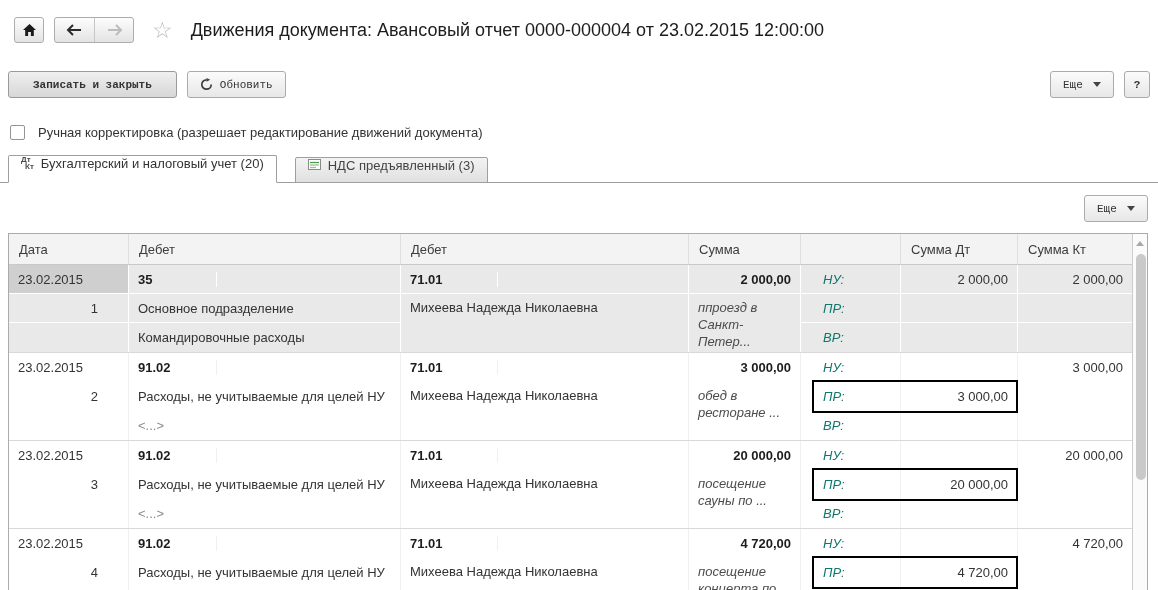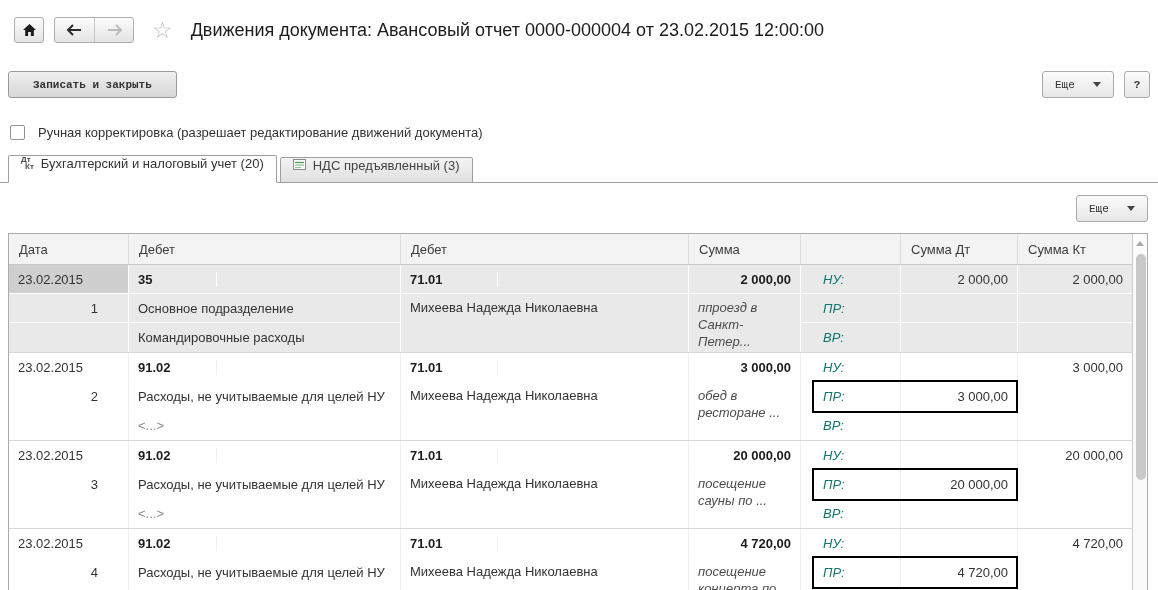--- a/index.html
+++ b/index.html
@@ -21,33 +21,33 @@
   .title { margin-left:18px; font-size:18px; color:#1c1c1c; white-space:nowrap; }
   
   .toolbar { display:flex; align-items:center; margin-top:27px; padding:0 8px; height:27px; }
   .btn { height:27px; border:1px solid #ababab; border-radius:3px;
     background:linear-gradient(#fbfbfb,#e7e7e7); font-size:11px; padding:0 12px;
     display:inline-flex; align-items:center; gap:7px; color:#333; cursor:pointer;
     font-family:Liberation Mono, monospace; }
   .btn.primary { font-weight:bold; background:linear-gradient(#efefef,#d7d7d7); border-color:#9a9a9a; padding:0 24px; }
   .btn + .btn { margin-left:10px; }
   .spacer { flex:1; }
-  .btn.more { width:72px; justify-content:space-between; }
+  .btn.more { width:64px; justify-content:space-between; }
   .btn.help { width:26px; justify-content:center; font-weight:bold; padding:0; }
   .caret { width:0; height:0; border-left:4px solid transparent; border-right:4px solid transparent; border-top:5px solid #444; }
   
   .checkrow { display:flex; align-items:center; margin:27px 0 0 10px; }
   .checkbox { width:15px; height:15px; border:1px solid #949494; border-radius:2px; background:#fff; cursor:pointer; }
   .checklabel { margin-left:13px; color:#333; }
   
   .tabbar { display:flex; align-items:flex-end; margin-top:15px; padding-left:8px; border-bottom:1px solid #9f9f9f; }
   .tab { display:inline-flex; align-items:flex-start; gap:7px; padding:0 12px; font-size:13px;
     border:1px solid #9f9f9f; border-radius:2px 2px 0 0; margin-bottom:-1px; cursor:pointer; }
   .tab.active { background:#fff; height:28px; border-bottom:1px solid #fff; position:relative; z-index:2; }
-  .tab.inactive { background:linear-gradient(#f3f3f3,#e0e0e0); height:26px; margin-left:3px; color:#444; }
+  .tab.inactive { background:linear-gradient(#f3f3f3,#e0e0e0); height:26px; margin-left:18px; color:#444; }
   .dtkt { display:flex; flex-direction:column; font-size:8px; font-weight:bold; color:#4a4a4a; line-height:7px; }
   .dtkt span:last-child { padding-left:4px; }
   
   .grid-toolbar { display:flex; justify-content:flex-end; padding:12px 10px 11px 0; }
   
   .tablewrap { margin:0 8px; width:1140px; height:372px; border:1px solid #ababab; display:flex; overflow:hidden; background:#fff; }
   .gridmain { width:1123px; }
   .thead, .group { display:grid; grid-template-columns:120px 272px 288px 112px 100px 117px 114px; }
   .thead { height:31px; background:#f3f3f3; border-bottom:1px solid #c9c9c9; }
   .th { display:flex; align-items:center; padding:0 10px; color:#3c3c3c; border-right:1px solid #dedede; cursor:pointer; }
@@ -100,20 +100,27 @@
         <path d="M10 1 L15 6 L10 11 M15 6 H2" stroke="#bcbcbc" stroke-width="2" fill="none"></path>
       </svg>
     </div>
   </div>
   <span class="staricon"></span>
   <span class="title">Движения документа: Авансовый отчет 0000-000004 от 23.02.2015 12:00:00</span>
 </div>
 
 <div class="toolbar">
   <button class="btn primary">Записать и закрыть</button>
+  <button class="btn">
+    <svg width="13" height="13" viewBox="0 0 13 13">
+      <path d="M11.2 6.5 A4.7 4.7 0 1 1 6.5 1.8" stroke="#3d3d3d" stroke-width="1.7" fill="none"></path>
+      <path d="M6.5 0 L10.2 1.8 L6.5 3.8 Z" fill="#3d3d3d"></path>
+    </svg>
+    <span>Обновить</span>
+  </button>
   <div class="spacer"></div>
   <button class="btn more">
     <span>Еще</span>
     <span class="caret"></span>
   </button>
   <button class="btn help">?</button>
 </div>
 
 <div class="checkrow">
   <span class="checkbox"></span>

